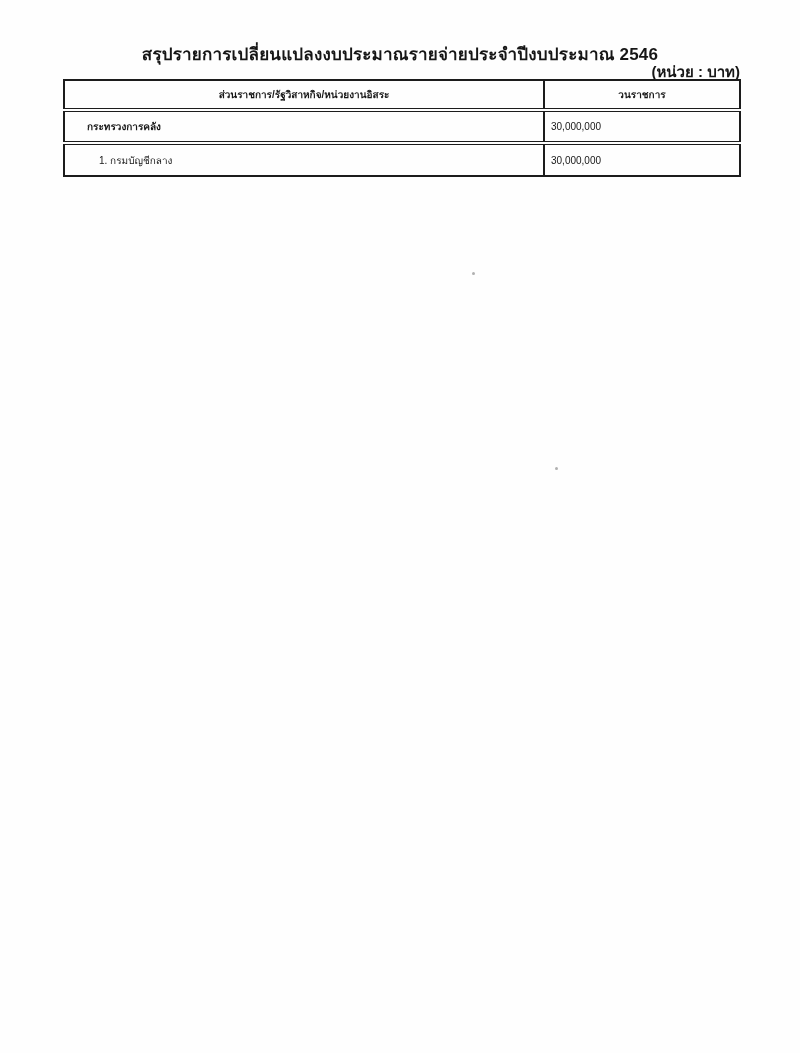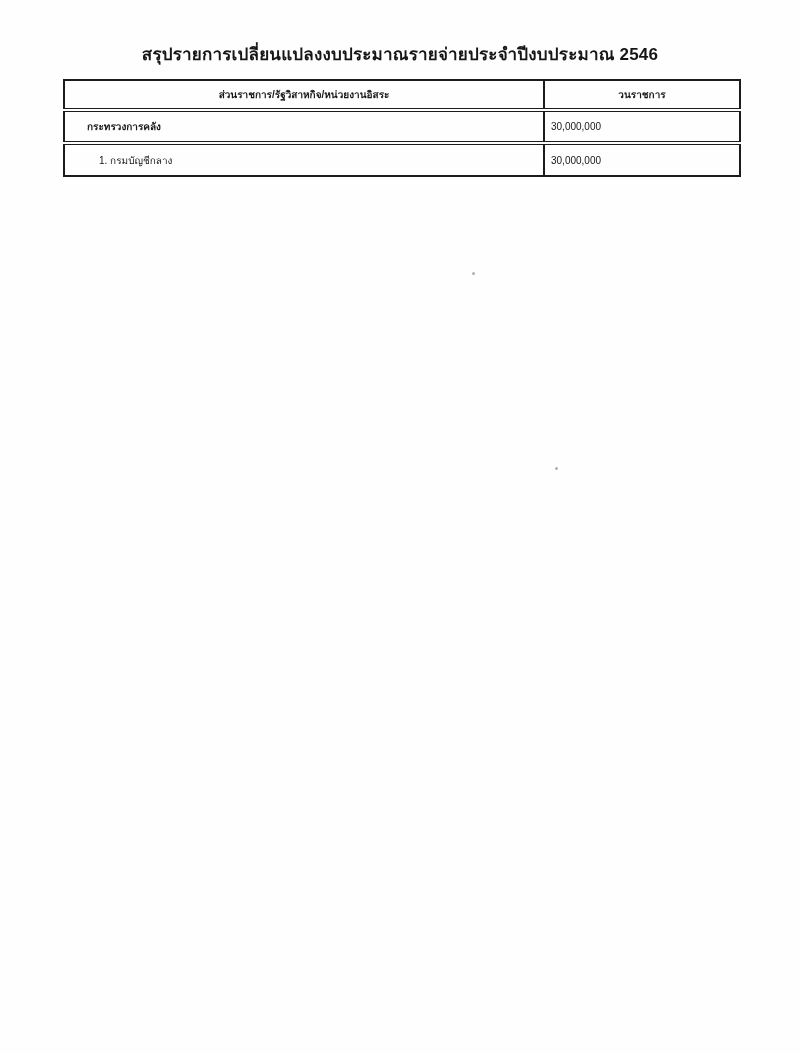--- a/index.html
+++ b/index.html
@@ -81,20 +81,21 @@
   .speck-1 { left: 472px; top: 272px; }
   .speck-2 { left: 555px; top: 467px; }
 </style>
 </head>
 <body>
 
 <div class="doc">
 
   <div class="title">สรุปรายการเปลี่ยนแปลงงบประมาณรายจ่ายประจำปีงบประมาณ 2546</div>
 
+  <div class="unit">(หน่วย : บาท)</div>
 
   <table class="budget-table">
     <thead>
       <tr>
         <th class="col-agency">ส่วนราชการ/รัฐวิสาหกิจ/หน่วยงานอิสระ</th>
         <th class="col-budget">วนราชการ</th>
       </tr>
     </thead>
     <tbody>
       <tr>

